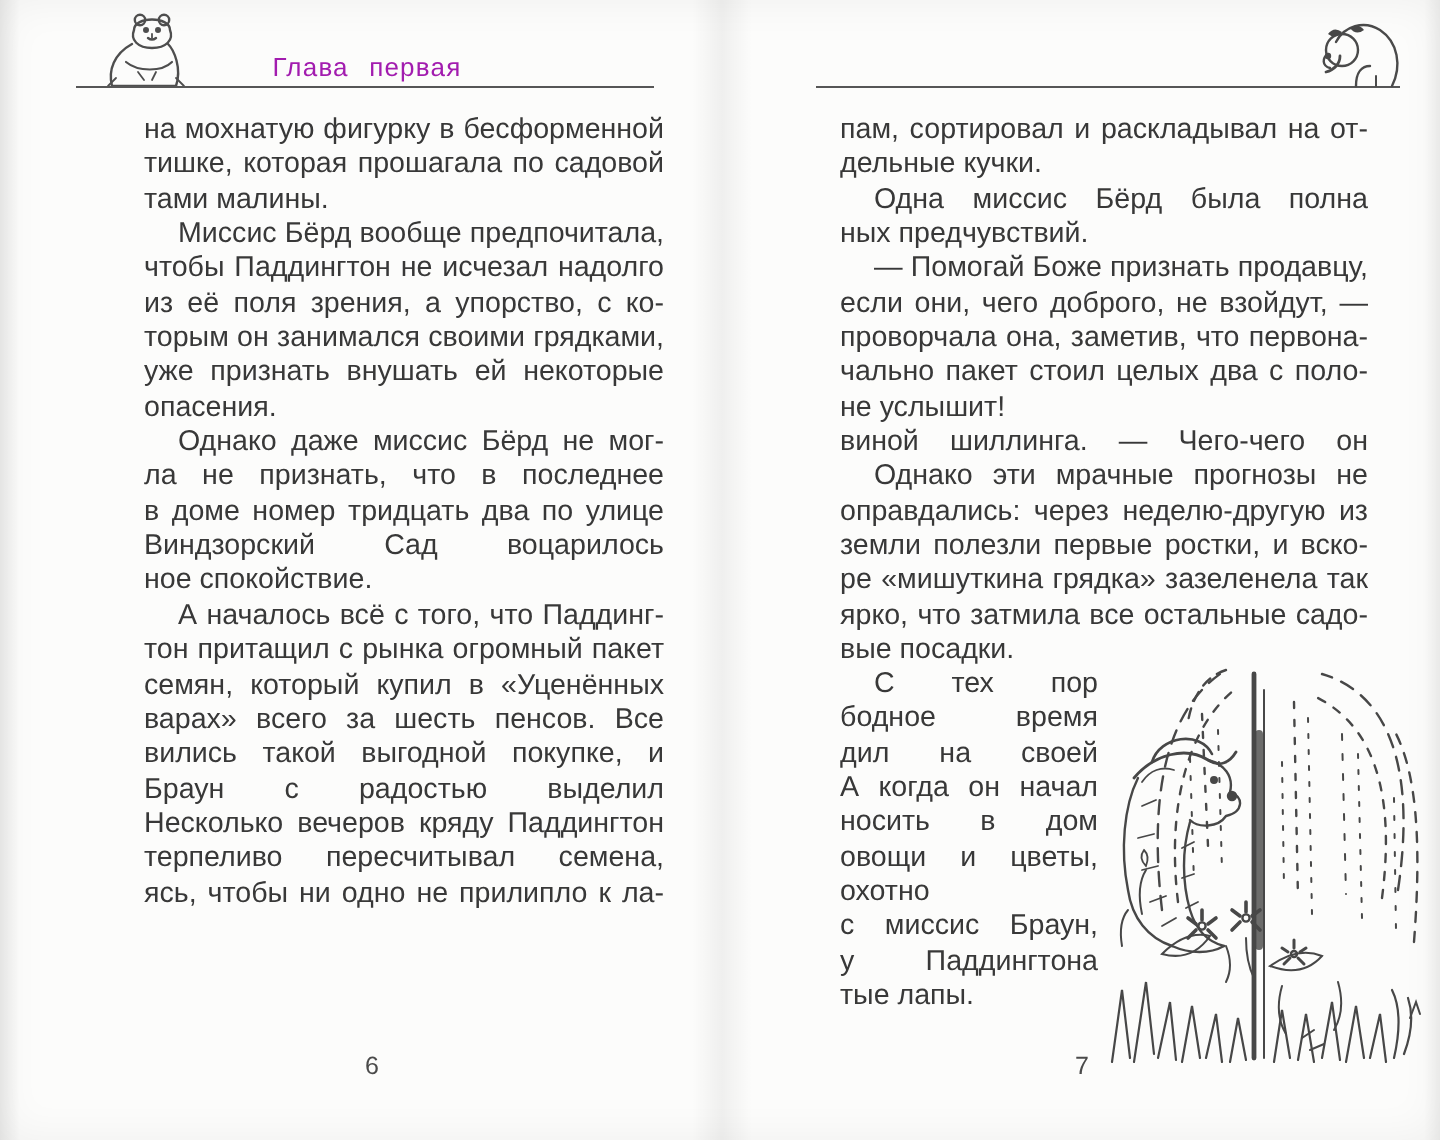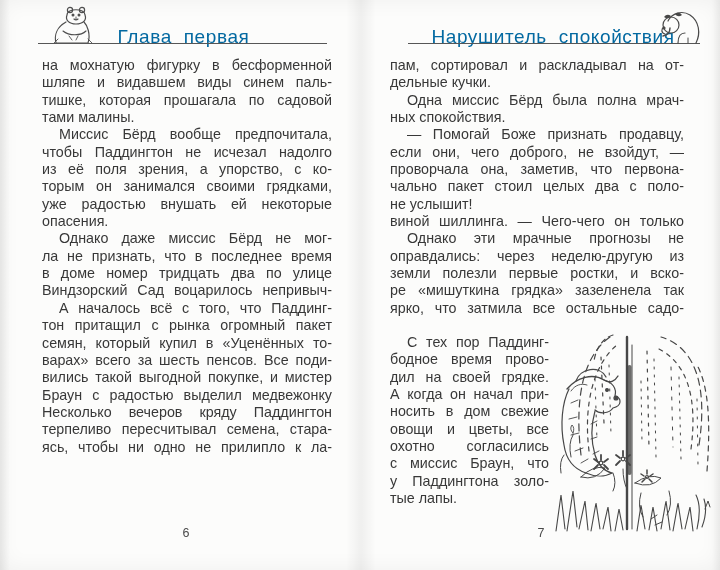--- a/index.html
+++ b/index.html
@@ -16,40 +16,41 @@
     background:linear-gradient(90deg,rgba(0,0,0,0.07),rgba(0,0,0,0));}
   .edge-right{position:absolute;right:0;top:0;width:8px;height:570px;
     background:linear-gradient(270deg,rgba(0,0,0,0.05),rgba(0,0,0,0));}
 
   .page{position:absolute;top:0;height:570px;}
   .page-left{left:40px;width:292px;}
   .page-right{left:390px;width:294px;}
 
   .htitle{
     position:absolute;top:26px;text-align:center;
-    font-size:19px;letter-spacing:0.6px;word-spacing:6px;color:#0369a1;
+    font-size:13px;letter-spacing:0.6px;word-spacing:6px;color:#a21caf;
   }
   .page-left .htitle{left:0;width:287px;}
   .page-right .htitle{left:18px;width:290px;}
   .rule{position:absolute;top:43px;height:1px;background:#565656;}
   .page-left .rule{left:-2px;width:289px;}
   .page-right .rule{left:18px;width:292px;}
   .bear{position:absolute;}
   .bear-left{left:2px;top:3px;}
   .bear-right{left:264px;top:5px;}
 
   .textcol{position:absolute;font-size:14.3px;}
   .text-left{top:57px;left:2px;width:290px;}
   .text-wide{top:57px;left:0;width:294px;}
   .text-narrow{top:334px;left:0;width:159px;}
 
   .line{
     height:17.35px;line-height:17.35px;overflow:hidden;
     text-align:justify;text-align-last:justify;
     white-space:normal;
+    margin-left:30px;
   }
   .line.in{text-indent:17px;}
   .line.end{text-align-last:left;}
 
   .pagenum{
     position:absolute;top:526px;text-align:center;
     font-size:12.5px;color:#4a4a4a;
   }
   .page-left .pagenum{left:0;width:292px;}
   .page-right .pagenum{left:0;width:302px;}
@@ -79,80 +80,80 @@
         <path d="M21,28 C27,33 39,33 44,28" stroke-width="1.1"></path>
         <path d="M27,33 l3,4 M36,33 l-2,4" stroke-width="0.9"></path>
         <path d="M16,36 l-4,4 M46,36 l4,4" stroke-width="0.9"></path>
       </svg>
     </div>
     <div class="htitle">Глава первая</div>
     <div class="rule"></div>
 
     <div class="textcol text-left">
         <div class="line">на мохнатую фигурку в бесформенной</div>
-        <div class="line">шляпе и видавшем виды синем паль-</div>
         <div class="line">тишке, которая прошагала по садовой</div>
         <div class="line end">тами малины.</div>
         <div class="line in">Миссис Бёрд вообще предпочитала,</div>
         <div class="line">чтобы Паддингтон не исчезал надолго</div>
         <div class="line">из её поля зрения, а упорство, с ко-</div>
         <div class="line">торым он занимался своими грядками,</div>
-        <div class="line">уже радостью внушать ей некоторые</div>
+        <div class="line">уже признать внушать ей некоторые</div>
         <div class="line end">опасения.</div>
         <div class="line in">Однако даже миссис Бёрд не мог-</div>
         <div class="line">ла не признать, что в последнее время</div>
         <div class="line">в доме номер тридцать два по улице</div>
         <div class="line">Виндзорский Сад воцарилось непривыч-</div>
+        <div class="line end">ное спокойствие.</div>
         <div class="line in">А началось всё с того, что Паддинг-</div>
         <div class="line">тон притащил с рынка огромный пакет</div>
         <div class="line">семян, который купил в «Уценённых то-</div>
         <div class="line">варах» всего за шесть пенсов. Все поди-</div>
         <div class="line">вились такой выгодной покупке, и мистер</div>
         <div class="line">Браун с радостью выделил медвежонку</div>
         <div class="line">Несколько вечеров кряду Паддингтон</div>
         <div class="line">терпеливо пересчитывал семена, стара-</div>
         <div class="line">ясь, чтобы ни одно не прилипло к ла-</div>
       </div>
 
     <div class="pagenum">6</div>
   </div>
 
   <div class="page page-right">
-    <div class="htitle">Нарушитель спокойствия</div>
     <div class="rule"></div>
     <div class="bear bear-right">
       <svg width="48" height="40" viewBox="0 0 48 40" fill="none" stroke="#4a4a4a" stroke-width="1.2" stroke-linecap="round">
         <path d="M42,38 C47,28 45,16 36,10 C28,5 18,8 14,16"></path>
         <circle cx="17" cy="20" r="8"></circle>
         <path d="M10,12 q3,-4 7,-1 q-3,4 -7,1 Z" fill="#474747" stroke="none"></path>
         <path d="M21,9 q4,-3 7,1 q-4,3 -7,-1 Z" fill="#474747" stroke="none"></path>
         <path d="M10,22 C7,24 7,28 11,29"></path>
         <circle cx="10" cy="23" r="1" fill="#4a4a4a"></circle>
         <path d="M9,31 C13,30 16,27 16,23" stroke-width="1.4"></path>
         <path d="M24,38 C24,31 27,28 31,28"></path>
         <path d="M34,38 l0,-5" stroke-width="1"></path>
       </svg>
     </div>
 
     <div class="textcol text-wide">
         <div class="line">пам, сортировал и раскладывал на от-</div>
         <div class="line end">дельные кучки.</div>
         <div class="line in">Одна миссис Бёрд была полна мрач-</div>
-        <div class="line end">ных спокойствия.</div>
+        <div class="line end">ных предчувствий.</div>
         <div class="line in">— Помогай Боже признать продавцу,</div>
         <div class="line">если они, чего доброго, не взойдут, —</div>
         <div class="line">проворчала она, заметив, что первона-</div>
         <div class="line">чально пакет стоил целых два с поло-</div>
         <div class="line end">не услышит!</div>
         <div class="line">виной шиллинга. — Чего-чего он только</div>
         <div class="line in">Однако эти мрачные прогнозы не</div>
         <div class="line">оправдались: через неделю-другую из</div>
         <div class="line">земли полезли первые ростки, и вско-</div>
         <div class="line">ре «мишуткина грядка» зазеленела так</div>
         <div class="line">ярко, что затмила все остальные садо-</div>
+        <div class="line end">вые посадки.</div>
       </div>
     <div class="textcol text-narrow">
         <div class="line in">С тех пор Паддинг-</div>
         <div class="line">бодное время прово-</div>
         <div class="line">дил на своей грядке.</div>
         <div class="line">А когда он начал при-</div>
         <div class="line">носить в дом свежие</div>
         <div class="line">овощи и цветы, все</div>
         <div class="line">охотно согласились</div>
         <div class="line">с миссис Браун, что</div>

